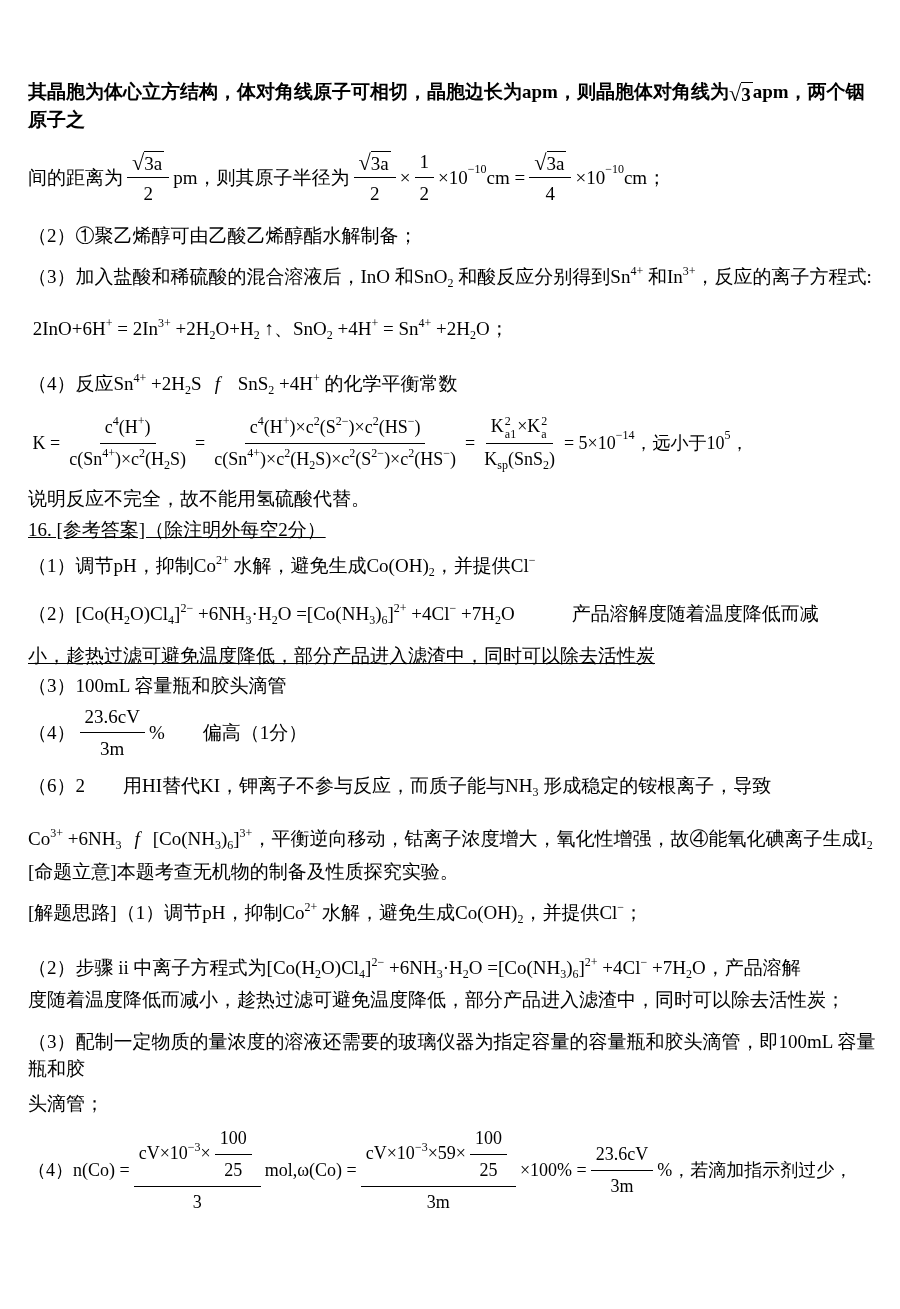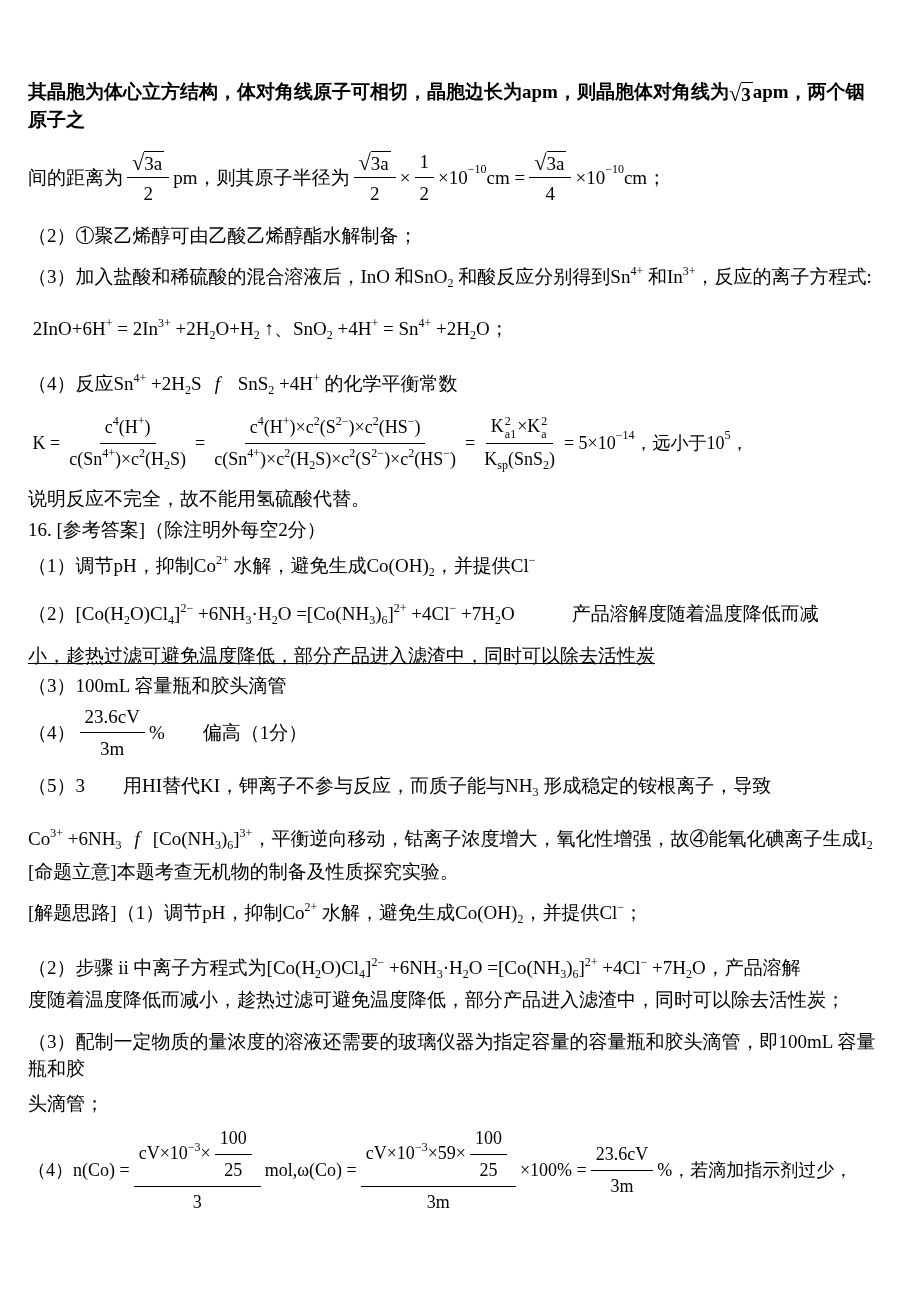--- a/index.html
+++ b/index.html
@@ -28,21 +28,21 @@
   [data-name="line-01"]{margin-bottom:33px;}
   [data-name="line-02"]{margin-bottom:15px;font-weight:bold;}
   [data-name="line-03"]{margin-bottom:15px;}
   [data-name="line-04"]{}
   [data-name="line-05"]{margin-bottom:9px;}
   [data-name="line-06"]{margin-bottom:25px;}
   [data-name="line-07"]{margin-bottom:28px;}
   [data-name="line-08"]{margin-bottom:16px;}
   [data-name="line-09"]{margin-bottom:12px;font-size:18px;}
   [data-name="line-10"]{margin-bottom:4px;}
-  [data-name="line-11"]{margin-bottom:9px;}
+  [data-name="line-11"]{margin-bottom:9px;text-decoration:underline;}
   [data-name="line-12"]{margin-bottom:21px;}
   [data-name="line-13"]{margin-bottom:15px;}
   [data-name="line-14"]{margin-bottom:3px;text-decoration:underline;}
   [data-name="line-15"]{margin-bottom:4px;}
   [data-name="line-16"]{margin-bottom:10px;}
   [data-name="line-17"]{margin-bottom:26px;}
   [data-name="line-18"]{margin-bottom:6px;}
   [data-name="line-19"]{margin-bottom:14px;}
   [data-name="line-20"]{margin-bottom:20px;}
   [data-name="line-21"]{margin-bottom:5px;margin-top:28px;}
@@ -62,21 +62,21 @@
     <div class="line" data-name="line-07"><span class="t" data-name="text-run"> 2InO+6H</span><sup data-name="superscript">+</sup><span class="t" data-name="text-run"> = 2In</span><sup data-name="superscript">3+</sup><span class="t" data-name="text-run"> +2H</span><sub data-name="subscript">2</sub><span class="t" data-name="text-run">O+H</span><sub data-name="subscript">2</sub><span class="t" data-name="text-run"> ↑、SnO</span><sub data-name="subscript">2</sub><span class="t" data-name="text-run"> +4H</span><sup data-name="superscript">+</sup><span class="t" data-name="text-run"> = Sn</span><sup data-name="superscript">4+</sup><span class="t" data-name="text-run"> +2H</span><sub data-name="subscript">2</sub><span class="t" data-name="text-run">O；</span></div>
     <div class="line" data-name="line-08"><span class="t" data-name="text-run">（4）反应Sn</span><sup data-name="superscript">4+</sup><span class="t" data-name="text-run"> +2H</span><sub data-name="subscript">2</sub><span class="t" data-name="text-run">S</span><span class="it" data-name="equilibrium-f-symbol">f</span><span class="t" data-name="text-run"> SnS</span><sub data-name="subscript">2</sub><span class="t" data-name="text-run"> +4H</span><sup data-name="superscript">+</sup><span class="t" data-name="text-run"> 的化学平衡常数</span></div>
     <div class="line formula" data-name="line-09"><span class="t" data-name="text-run"> K =</span><span class="frac" data-name="fraction"><span class="num" data-name="numerator"><span class="t" data-name="text-run">c</span><sup data-name="superscript">4</sup><span class="t" data-name="text-run">(H</span><sup data-name="superscript">+</sup><span class="t" data-name="text-run">)</span></span><span class="den" data-name="denominator"><span class="t" data-name="text-run">c(Sn</span><sup data-name="superscript">4+</sup><span class="t" data-name="text-run">)×c</span><sup data-name="superscript">2</sup><span class="t" data-name="text-run">(H</span><sub data-name="subscript">2</sub><span class="t" data-name="text-run">S)</span></span></span><span class="t" data-name="text-run">=</span><span class="frac" data-name="fraction"><span class="num" data-name="numerator"><span class="t" data-name="text-run">c</span><sup data-name="superscript">4</sup><span class="t" data-name="text-run">(H</span><sup data-name="superscript">+</sup><span class="t" data-name="text-run">)×c</span><sup data-name="superscript">2</sup><span class="t" data-name="text-run">(S</span><sup data-name="superscript">2−</sup><span class="t" data-name="text-run">)×c</span><sup data-name="superscript">2</sup><span class="t" data-name="text-run">(HS</span><sup data-name="superscript">−</sup><span class="t" data-name="text-run">)</span></span><span class="den" data-name="denominator"><span class="t" data-name="text-run">c(Sn</span><sup data-name="superscript">4+</sup><span class="t" data-name="text-run">)×c</span><sup data-name="superscript">2</sup><span class="t" data-name="text-run">(H</span><sub data-name="subscript">2</sub><span class="t" data-name="text-run">S)×c</span><sup data-name="superscript">2</sup><span class="t" data-name="text-run">(S</span><sup data-name="superscript">2−</sup><span class="t" data-name="text-run">)×c</span><sup data-name="superscript">2</sup><span class="t" data-name="text-run">(HS</span><sup data-name="superscript">−</sup><span class="t" data-name="text-run">)</span></span></span><span class="t" data-name="text-run">=</span><span class="frac" data-name="fraction"><span class="num" data-name="numerator"><span class="t" data-name="text-run">K</span><span class="ss" data-name="sup-sub-stack"><span class="up" data-name="stack-superscript">2</span><span class="dn" data-name="stack-subscript">a1</span></span><span class="t" data-name="text-run">×K</span><span class="ss" data-name="sup-sub-stack"><span class="up" data-name="stack-superscript">2</span><span class="dn" data-name="stack-subscript">a</span></span></span><span class="den" data-name="denominator"><span class="t" data-name="text-run">K</span><sub data-name="subscript">sp</sub><span class="t" data-name="text-run">(SnS</span><sub data-name="subscript">2</sub><span class="t" data-name="text-run">)</span></span></span><span class="t" data-name="text-run">= 5×10</span><sup data-name="superscript">−14</sup><span class="t" data-name="text-run">，远小于10</span><sup data-name="superscript">5</sup><span class="t" data-name="text-run">，</span></div>
     <div class="line" data-name="line-10"><span class="t" data-name="text-run">说明反应不完全，故不能用氢硫酸代替。</span></div>
     <div class="line" data-name="line-11"><span class="t" data-name="text-run">16. [参考答案]（除注明外每空2分）</span></div>
     <div class="line" data-name="line-12"><span class="t" data-name="text-run">（1）调节pH，抑制Co</span><sup data-name="superscript">2+</sup><span class="t" data-name="text-run"> 水解，避免生成Co(OH)</span><sub data-name="subscript">2</sub><span class="t" data-name="text-run">，并提供Cl</span><sup data-name="superscript">−</sup></div>
     <div class="line" data-name="line-13"><span class="t" data-name="text-run">（2）[Co(H</span><sub data-name="subscript">2</sub><span class="t" data-name="text-run">O)Cl</span><sub data-name="subscript">4</sub><span class="t" data-name="text-run">]</span><sup data-name="superscript">2−</sup><span class="t" data-name="text-run"> +6NH</span><sub data-name="subscript">3</sub><span class="t" data-name="text-run">·H</span><sub data-name="subscript">2</sub><span class="t" data-name="text-run">O =[Co(NH</span><sub data-name="subscript">3</sub><span class="t" data-name="text-run">)</span><sub data-name="subscript">6</sub><span class="t" data-name="text-run">]</span><sup data-name="superscript">2+</sup><span class="t" data-name="text-run"> +4Cl</span><sup data-name="superscript">−</sup><span class="t" data-name="text-run"> +7H</span><sub data-name="subscript">2</sub><span class="t" data-name="text-run">O</span><span class="t" data-name="text-run">　　　产品溶解度随着温度降低而减</span></div>
     <div class="line" data-name="line-14"><span class="t" data-name="text-run">小，趁热过滤可避免温度降低，部分产品进入滤渣中，同时可以除去活性炭</span></div>
     <div class="line" data-name="line-15"><span class="t" data-name="text-run">（3）100mL 容量瓶和胶头滴管</span></div>
     <div class="line formula" data-name="line-16"><span class="t" data-name="text-run">（4）</span><span class="frac" data-name="fraction"><span class="num" data-name="numerator"><span class="t" data-name="text-run">23.6cV</span></span><span class="den" data-name="denominator"><span class="t" data-name="text-run">3m</span></span></span><span class="t" data-name="text-run">%　　偏高（1分）</span></div>
-    <div class="line" data-name="line-17"><span class="t" data-name="text-run">（5）3　　用HI替代KI，钾离子不参与反应，而质子能与NH</span><sub data-name="subscript">3</sub><span class="t" data-name="text-run"> 形成稳定的铵根离子，导致</span></div>
+    <div class="line" data-name="line-17"><span class="t" data-name="text-run">（6）2　　用HI替代KI，钾离子不参与反应，而质子能与NH</span><sub data-name="subscript">3</sub><span class="t" data-name="text-run"> 形成稳定的铵根离子，导致</span></div>
     <div class="line" data-name="line-18"><span class="t" data-name="text-run">Co</span><sup data-name="superscript">3+</sup><span class="t" data-name="text-run"> +6NH</span><sub data-name="subscript">3</sub><span class="it" data-name="equilibrium-f-symbol">f</span><span class="t" data-name="text-run">[Co(NH</span><sub data-name="subscript">3</sub><span class="t" data-name="text-run">)</span><sub data-name="subscript">6</sub><span class="t" data-name="text-run">]</span><sup data-name="superscript">3+</sup><span class="t" data-name="text-run">，平衡逆向移动，钴离子浓度增大，氧化性增强，故④能氧化碘离子生成I</span><sub data-name="subscript">2</sub></div>
     <div class="line" data-name="line-19"><span class="t" data-name="text-run">[命题立意]本题考查无机物的制备及性质探究实验。</span></div>
     <div class="line" data-name="line-20"><span class="t" data-name="text-run">[解题思路]（1）调节pH，抑制Co</span><sup data-name="superscript">2+</sup><span class="t" data-name="text-run"> 水解，避免生成Co(OH)</span><sub data-name="subscript">2</sub><span class="t" data-name="text-run">，并提供Cl</span><sup data-name="superscript">−</sup><span class="t" data-name="text-run">；</span></div>
     <div class="line" data-name="line-21"><span class="t" data-name="text-run">（2）步骤 ii 中离子方程式为[Co(H</span><sub data-name="subscript">2</sub><span class="t" data-name="text-run">O)Cl</span><sub data-name="subscript">4</sub><span class="t" data-name="text-run">]</span><sup data-name="superscript">2−</sup><span class="t" data-name="text-run"> +6NH</span><sub data-name="subscript">3</sub><span class="t" data-name="text-run">·H</span><sub data-name="subscript">2</sub><span class="t" data-name="text-run">O =[Co(NH</span><sub data-name="subscript">3</sub><span class="t" data-name="text-run">)</span><sub data-name="subscript">6</sub><span class="t" data-name="text-run">]</span><sup data-name="superscript">2+</sup><span class="t" data-name="text-run"> +4Cl</span><sup data-name="superscript">−</sup><span class="t" data-name="text-run"> +7H</span><sub data-name="subscript">2</sub><span class="t" data-name="text-run">O，产品溶解</span></div>
     <div class="line" data-name="line-22"><span class="t" data-name="text-run">度随着温度降低而减小，趁热过滤可避免温度降低，部分产品进入滤渣中，同时可以除去活性炭；</span></div>
     <div class="line" data-name="line-23"><span class="t" data-name="text-run">（3）配制一定物质的量浓度的溶液还需要的玻璃仪器为指定容量的容量瓶和胶头滴管，即100mL 容量瓶和胶</span></div>
     <div class="line" data-name="line-24"><span class="t" data-name="text-run">头滴管；</span></div>
     <div class="line formula" data-name="line-25"><span class="t" data-name="text-run">（4）n(Co) =</span><span class="frac" data-name="fraction"><span class="num" data-name="numerator"><span class="t" data-name="text-run">cV×10</span><sup data-name="superscript">−3</sup><span class="t" data-name="text-run">×</span><span class="frac" data-name="fraction"><span class="num" data-name="numerator"><span class="t" data-name="text-run">100</span></span><span class="den" data-name="denominator"><span class="t" data-name="text-run">25</span></span></span></span><span class="den" data-name="denominator"><span class="t" data-name="text-run">3</span></span></span><span class="t" data-name="text-run">mol,ω(Co) =</span><span class="frac" data-name="fraction"><span class="num" data-name="numerator"><span class="t" data-name="text-run">cV×10</span><sup data-name="superscript">−3</sup><span class="t" data-name="text-run">×59×</span><span class="frac" data-name="fraction"><span class="num" data-name="numerator"><span class="t" data-name="text-run">100</span></span><span class="den" data-name="denominator"><span class="t" data-name="text-run">25</span></span></span></span><span class="den" data-name="denominator"><span class="t" data-name="text-run">3m</span></span></span><span class="t" data-name="text-run">×100% =</span><span class="frac" data-name="fraction"><span class="num" data-name="numerator"><span class="t" data-name="text-run">23.6cV</span></span><span class="den" data-name="denominator"><span class="t" data-name="text-run">3m</span></span></span><span class="t" data-name="text-run">%，若滴加指示剂过少，</span></div>
   </div>
 

